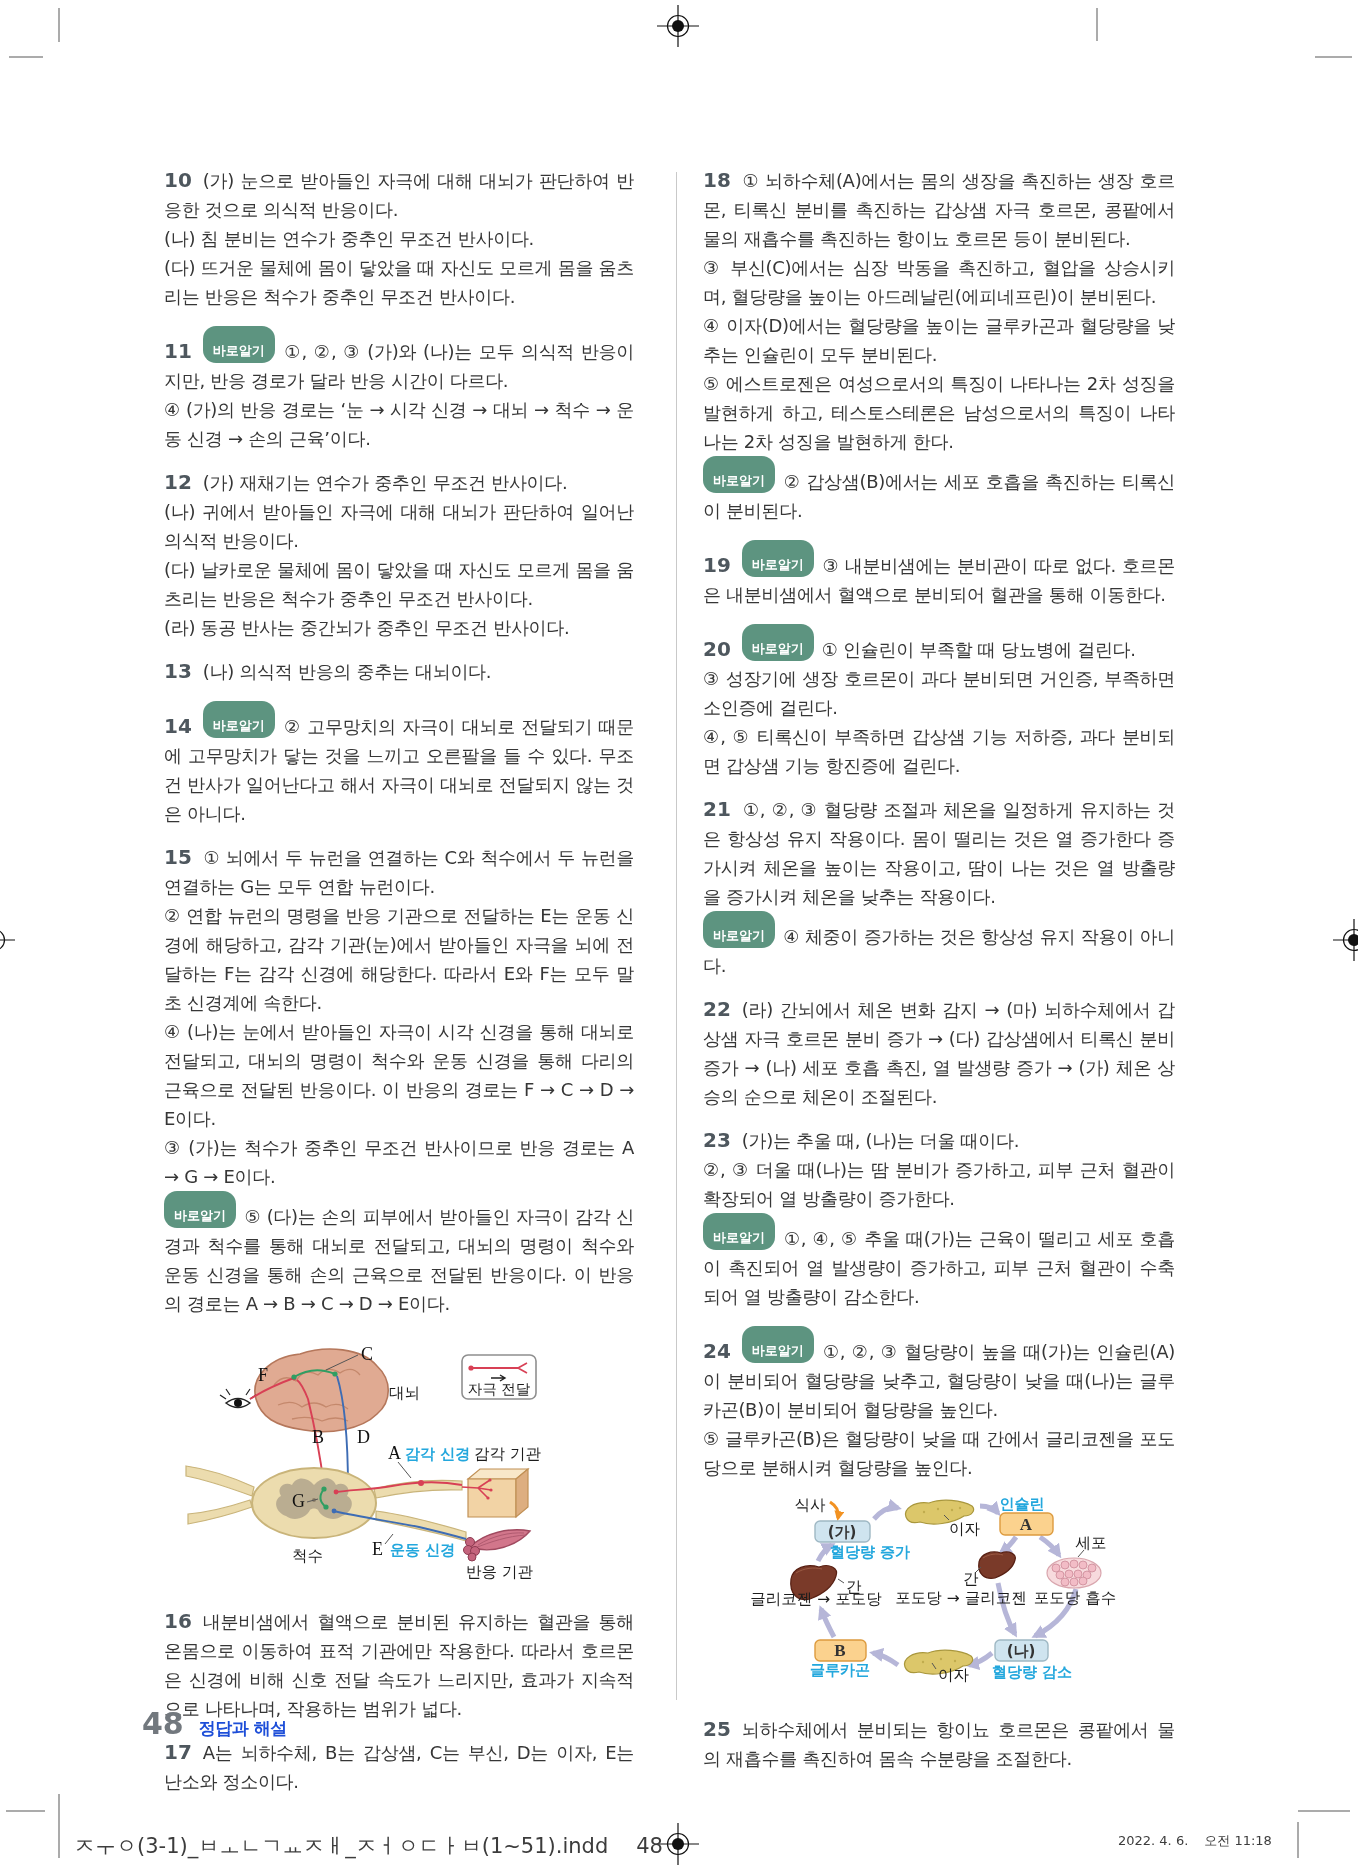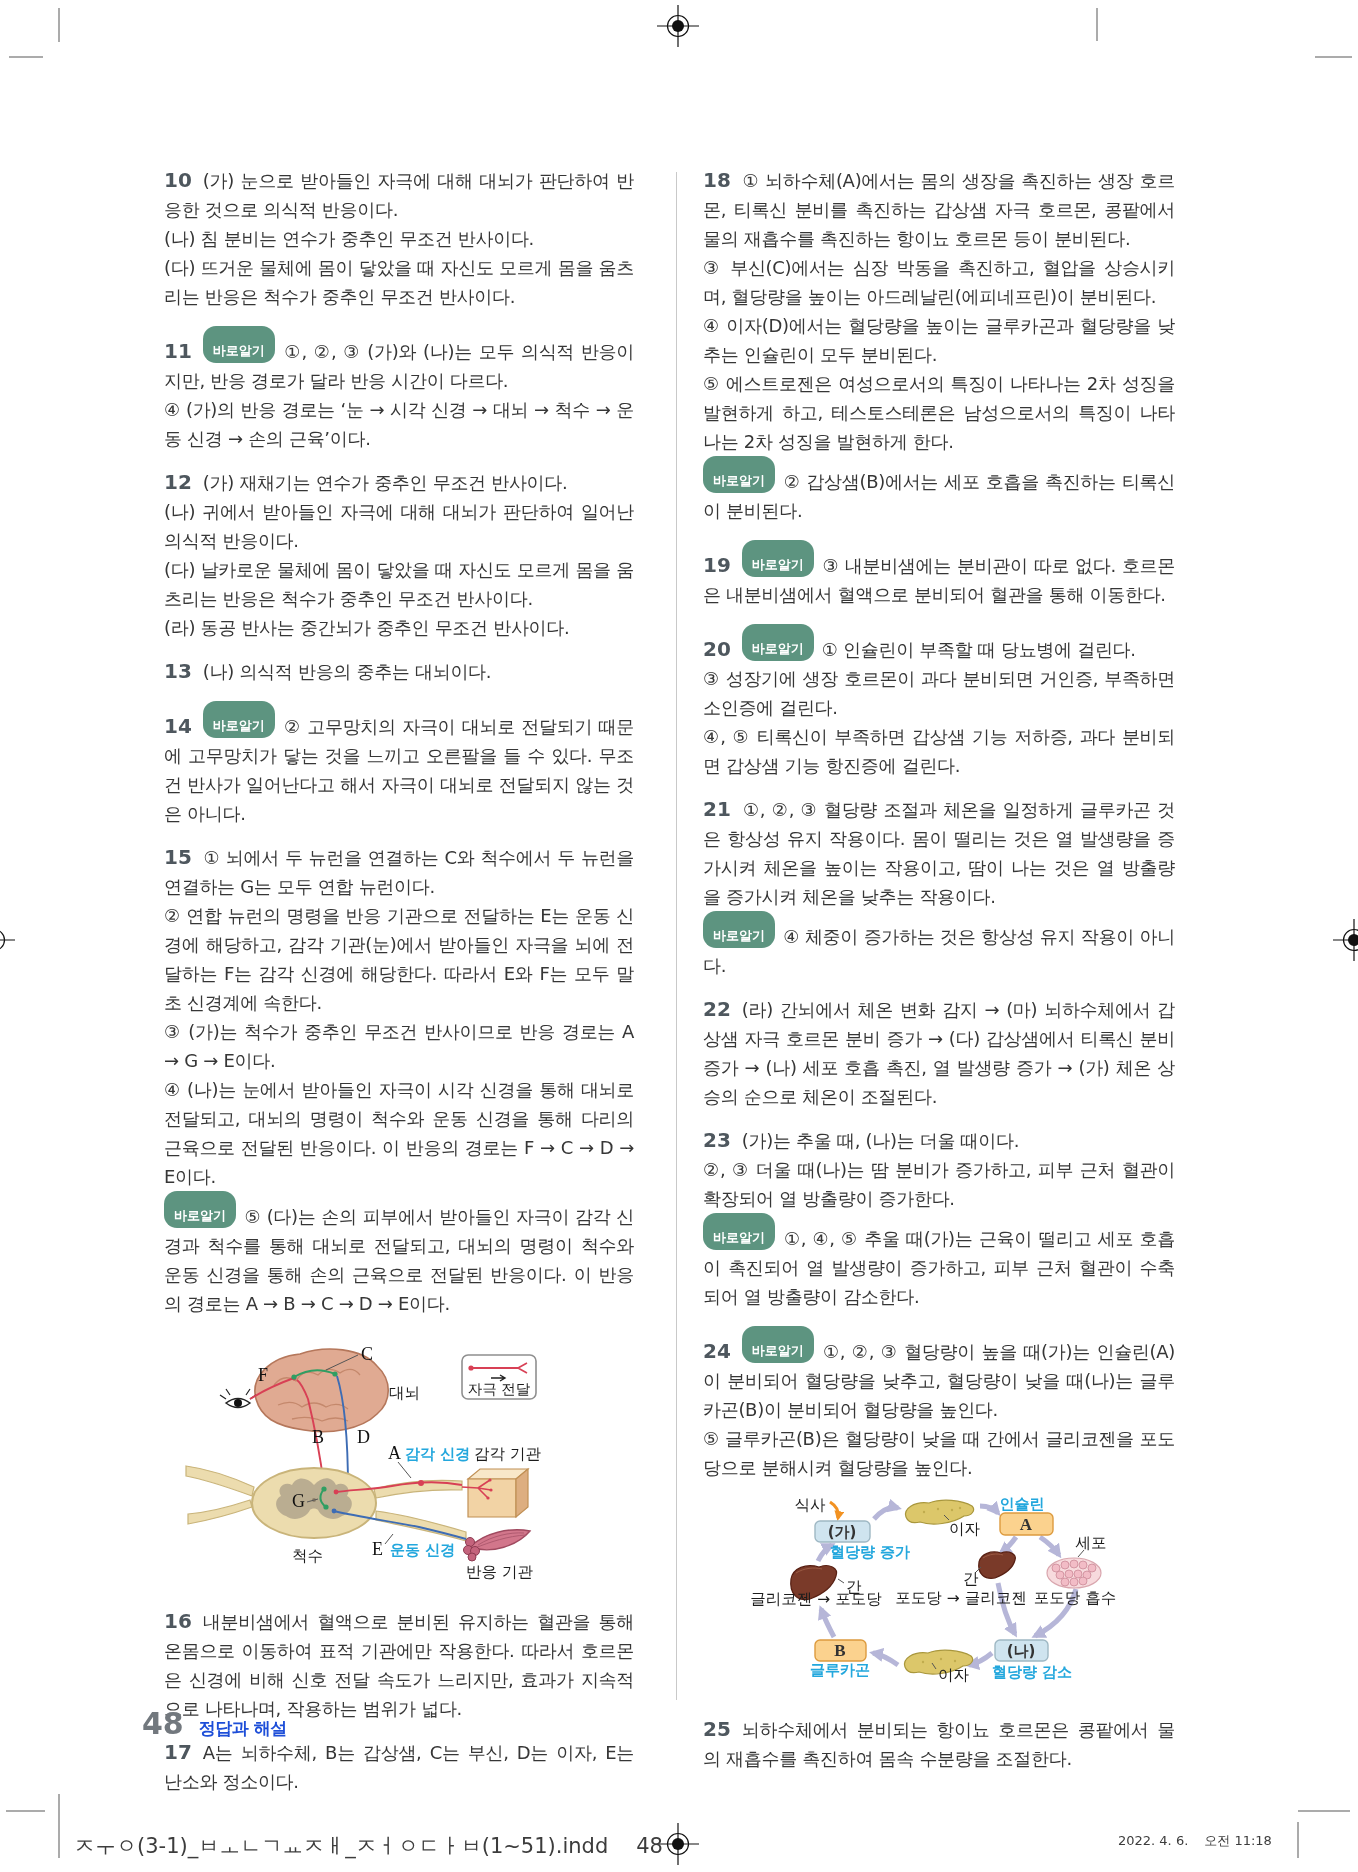--- a/index.html
+++ b/index.html
@@ -99,22 +99,22 @@
         </div>
         <div class="item">
           <p class="block"><span class="num">13</span><span class="txt">(나) 의식적 반응의 중추는 대뇌이다.</span></p>
         </div>
         <div class="item">
           <p class="block"><span class="num">14</span><span class="badge">바로알기</span><span class="txt">② 고무망치의 자극이 대뇌로 전달되기 때문에 고무망치가 닿는 것을 느끼고 오른팔을 들 수 있다. 무조건 반사가 일어난다고 해서 자극이 대뇌로 전달되지 않는 것은 아니다.</span></p>
         </div>
         <div class="item">
           <p class="block"><span class="num">15</span><span class="txt">① 뇌에서 두 뉴런을 연결하는 C와 척수에서 두 뉴런을 연결하는 G는 모두 연합 뉴런이다.</span></p>
           <p class="block"><span class="txt">② 연합 뉴런의 명령을 반응 기관으로 전달하는 E는 운동 신경에 해당하고, 감각 기관(눈)에서 받아들인 자극을 뇌에 전달하는 F는 감각 신경에 해당한다. 따라서 E와 F는 모두 말초 신경계에 속한다.</span></p>
+          <p class="block"><span class="txt">④ (나)는 눈에서 받아들인 자극이 시각 신경을 통해 대뇌로 전달되고, 대뇌의 명령이 척수와 운동 신경을 통해 다리의 근육으로 전달된 반응이다. 이 반응의 경로는 F → C → D → E이다.</span></p>
           <p class="block"><span class="txt">③ (가)는 척수가 중추인 무조건 반사이므로 반응 경로는 A → G → E이다.</span></p>
-          <p class="block"><span class="txt">④ (나)는 눈에서 받아들인 자극이 시각 신경을 통해 대뇌로 전달되고, 대뇌의 명령이 척수와 운동 신경을 통해 다리의 근육으로 전달된 반응이다. 이 반응의 경로는 F → C → D → E이다.</span></p>
           <p class="block"><span class="badge">바로알기</span><span class="txt">⑤ (다)는 손의 피부에서 받아들인 자극이 감각 신경과 척수를 통해 대뇌로 전달되고, 대뇌의 명령이 척수와 운동 신경을 통해 손의 근육으로 전달된 반응이다. 이 반응의 경로는 A → B → C → D → E이다.</span></p>
         </div>
       </div>
 
     <figure>
       <svg class="fig1" width="372" height="250" viewBox="0 0 372 250">
 
         <g>
           <path d="M82,60 C76,38 96,18 126,15 C152,6 188,9 203,27 C218,41 218,62 203,75 C188,90 156,96 130,91 C101,87 87,78 82,60 Z" fill="#e0aa92" stroke="#b5775b" stroke-width="1.6"></path>
           <path d="M100,46 q10,-12 22,-4 q8,-14 22,-6 q10,-10 22,-2 q12,-8 20,2" fill="none" stroke="#c4886c" stroke-width="1.3"></path>
@@ -243,21 +243,21 @@
         </div>
         <div class="item">
           <p class="block"><span class="num">19</span><span class="badge">바로알기</span><span class="txt">③ 내분비샘에는 분비관이 따로 없다. 호르몬은 내분비샘에서 혈액으로 분비되어 혈관을 통해 이동한다.</span></p>
         </div>
         <div class="item">
           <p class="block"><span class="num">20</span><span class="badge">바로알기</span><span class="txt">① 인슐린이 부족할 때 당뇨병에 걸린다.</span></p>
           <p class="block"><span class="txt">③ 성장기에 생장 호르몬이 과다 분비되면 거인증, 부족하면 소인증에 걸린다.</span></p>
           <p class="block"><span class="txt">④, ⑤ 티록신이 부족하면 갑상샘 기능 저하증, 과다 분비되면 갑상샘 기능 항진증에 걸린다.</span></p>
         </div>
         <div class="item">
-          <p class="block"><span class="num">21</span><span class="txt">①, ②, ③ 혈당량 조절과 체온을 일정하게 글루카곤 것은 항상성 유지 작용이다. 몸이 떨리는 것은 열 발생량을 증가시켜 체온을 높이는 작용이고, 땀이 나는 것은 열 방출량을 증가시켜 체온을 낮추는 작용이다.</span></p>
+          <p class="block"><span class="num">21</span><span class="txt">①, ②, ③ 혈당량 조절과 체온을 일정하게 유지하는 것은 항상성 유지 작용이다. 몸이 떨리는 것은 열 증가한다 증가시켜 체온을 높이는 작용이고, 땀이 나는 것은 열 방출량을 증가시켜 체온을 낮추는 작용이다.</span></p>
           <p class="block"><span class="badge">바로알기</span><span class="txt">④ 체중이 증가하는 것은 항상성 유지 작용이 아니다.</span></p>
         </div>
         <div class="item">
           <p class="block"><span class="num">22</span><span class="txt">(라) 간뇌에서 체온 변화 감지 → (마) 뇌하수체에서 갑상샘 자극 호르몬 분비 증가 → (다) 갑상샘에서 티록신 분비 증가 → (나) 세포 호흡 촉진, 열 발생량 증가 → (가) 체온 상승의 순으로 체온이 조절된다.</span></p>
         </div>
         <div class="item">
           <p class="block"><span class="num">23</span><span class="txt">(가)는 추울 때, (나)는 더울 때이다.</span></p>
           <p class="block"><span class="txt">②, ③ 더울 때(나)는 땀 분비가 증가하고, 피부 근처 혈관이 확장되어 열 방출량이 증가한다.</span></p>
           <p class="block"><span class="badge">바로알기</span><span class="txt">①, ④, ⑤ 추울 때(가)는 근육이 떨리고 세포 호흡이 촉진되어 열 발생량이 증가하고, 피부 근처 혈관이 수축되어 열 방출량이 감소한다.</span></p>
         </div>

